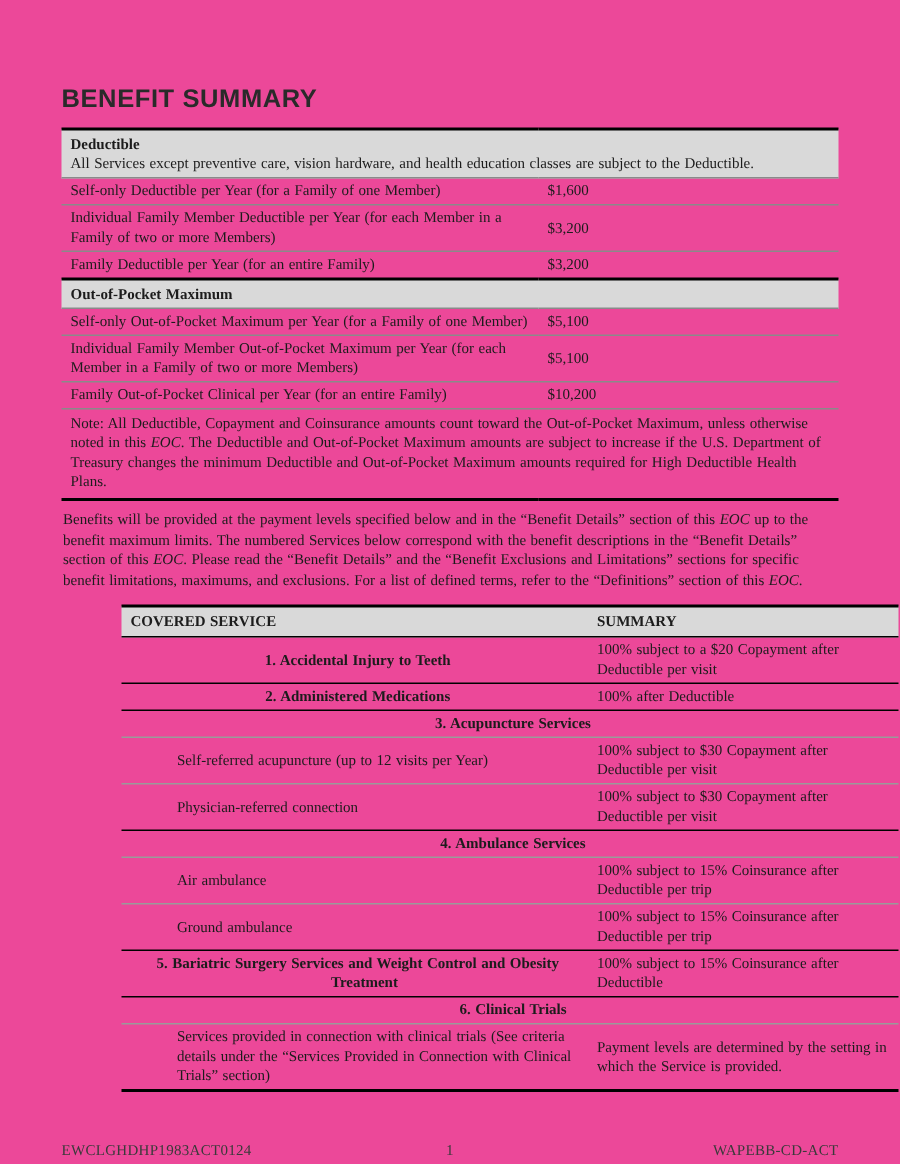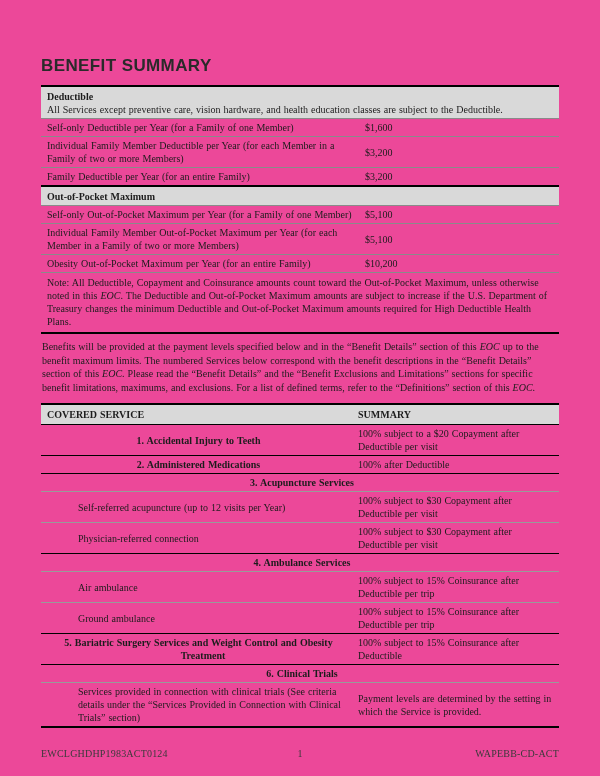--- a/index.html
+++ b/index.html
@@ -52,37 +52,37 @@
   tr.note-row td { border-top: 1px solid #8a8a8a; padding: 3px 6px 4px 6px; }
   
   .paragraphs { margin-top: 6px; }
   .paragraphs p {
     font-size: 10px;
     line-height: 13.5px;
     word-spacing: 0.5px;
     margin: 6px 0 0 1px;
   }
   
-  .benefits { margin-top: 9px; }
+  .benefits { margin-top: 9px; margin-left: 40px; }
   .benefits col.c1 { width: 311px; }
   tr.bhead td {
     background: var(--hdr-bg);
     font-weight: bold;
     border-bottom: 1.5px solid #000;
     padding: 3px 6px;
   }
   tr.svc td { border-top: 1.5px solid #000; }
   tr.svc td.lbl { font-weight: bold; padding-left: 18px; text-indent: -9px; text-align: center; }
   tr.sub td { border-top: 1px solid #9a9a9a; }
   tr.sub td.lbl { padding-left: 37px; }
   td.ben { padding-left: 6px; }
   
   .footer {
     position: absolute;
-    left: 41px; right: 41px; bottom: 17px;
+    left: 41px; right: 41px; bottom: 3px;
     display: flex; justify-content: space-between;
     font-size: 10px;
     color: #3a3a3a;
     letter-spacing: 0.2px;
   }
   .footer .pg { position: absolute; left: 0; right: 0; text-align: center; }
 </style>
 </head>
 <body>
 
@@ -121,21 +121,21 @@
         </tr>
         <tr class="drow">
           <td class="lbl">Self-only Out-of-Pocket Maximum per Year (for a Family of one Member)</td>
           <td class="val">$5,100</td>
         </tr>
         <tr class="drow">
           <td class="lbl">Individual Family Member Out-of-Pocket Maximum per Year (for each Member in a Family of two or more Members)</td>
           <td class="val">$5,100</td>
         </tr>
         <tr class="drow">
-          <td class="lbl">Obesity Out-of-Pocket Maximum per Year (for an entire Family)</td>
+          <td class="lbl">Family Out-of-Pocket Clinical per Year (for an entire Family)</td>
           <td class="val">$10,200</td>
         </tr>
         <tr class="note-row">
           <td colspan="2">Note: All Deductible, Copayment and Coinsurance amounts count toward the Out-of-Pocket Maximum, unless otherwise noted in this <i>EOC</i>. The Deductible and Out-of-Pocket Maximum amounts are subject to increase if the U.S. Department of Treasury changes the minimum Deductible and Out-of-Pocket Maximum amounts required for High Deductible Health Plans.</td>
         </tr>
       </tbody>
   </table>
 
   <div class="paragraphs">
       <p>Benefits will be provided at the payment levels specified below and in the “Benefit Details” section of this <i>EOC</i> up to the benefit maximum limits. The numbered Services below correspond with the benefit descriptions in the “Benefit Details” section of this <i>EOC</i>. Please read the “Benefit Details” and the “Benefit Exclusions and Limitations” sections for specific benefit limitations, maximums, and exclusions. For a list of defined terms, refer to the “Definitions” section of this <i>EOC</i>.</p>

